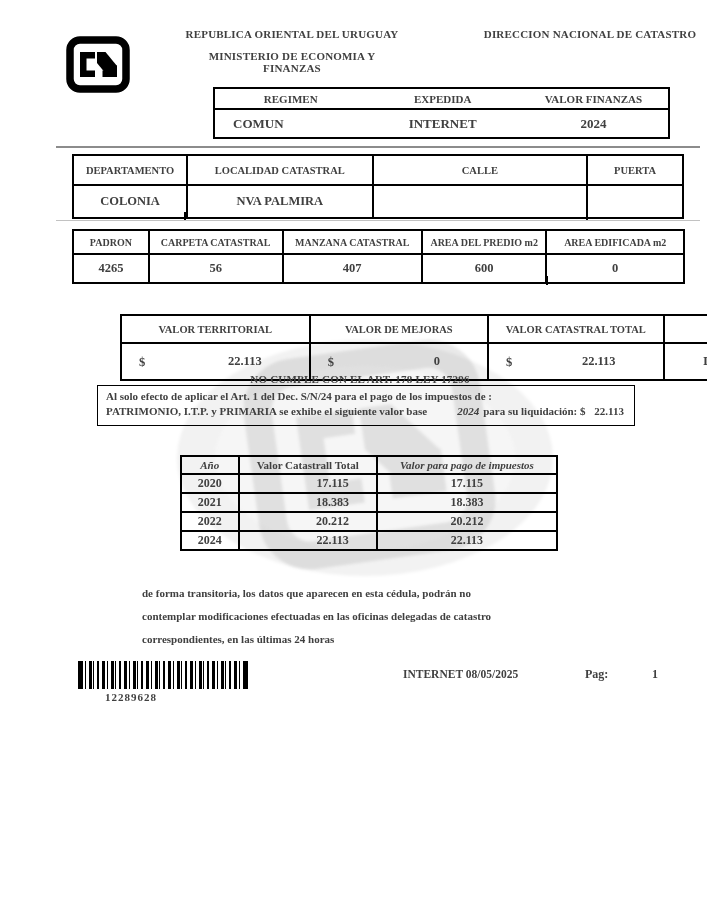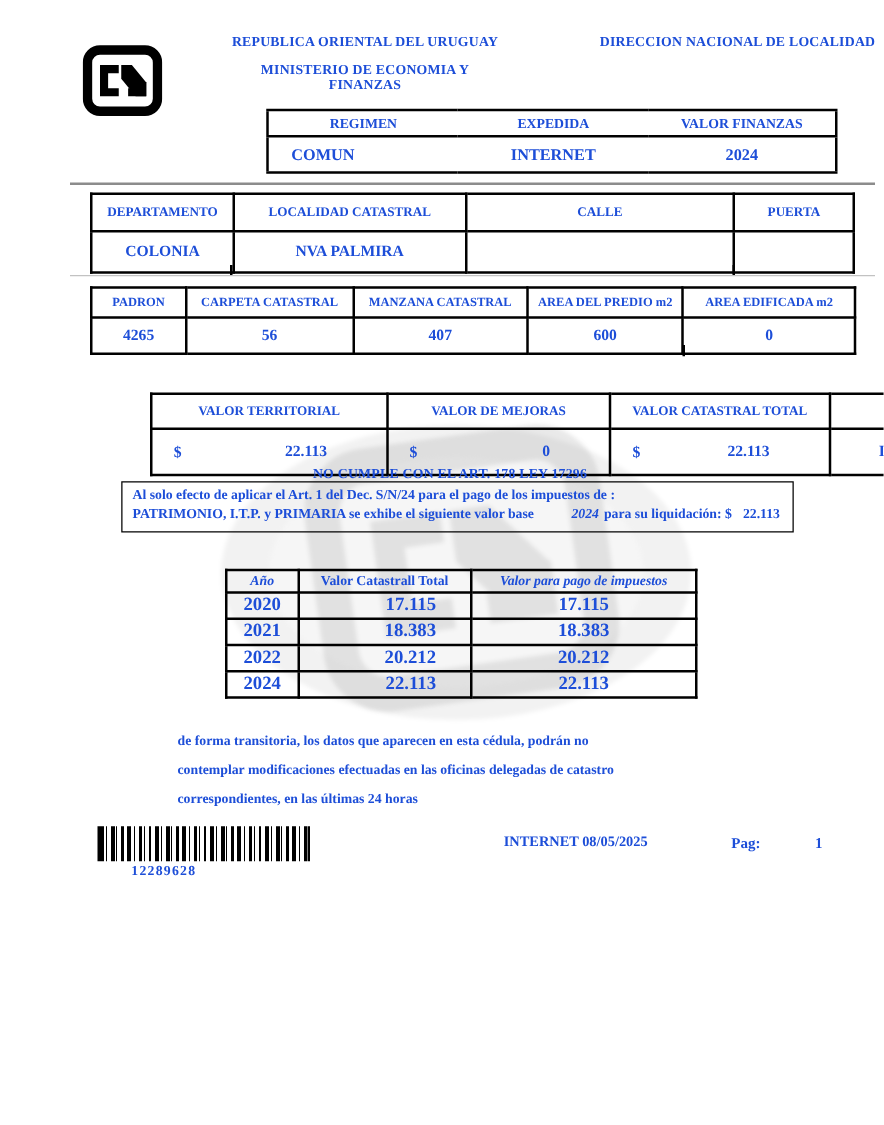--- a/index.html
+++ b/index.html
@@ -1,18 +1,18 @@
 <!DOCTYPE html>
 <html><head>
 <meta charset="utf-8">
 <style>
   html,body{margin:0;padding:0;background:#ffffff;}
   .page{
     position:relative;width:707px;height:900px;background:#ffffff;overflow:hidden;
-    font-family:"Liberation Serif","DejaVu Serif",serif;font-weight:bold;color:#1d4ed8;
+    font-family:"Liberation Serif","DejaVu Serif",serif;font-weight:bold;color:#404040;
   }
   .abs{position:absolute;}
   
   .hdr-block{width:224px;text-align:center;font-size:11px;letter-spacing:.2px;}
   .hdr-block .l2{margin-top:10px;}
   
   .rule1{left:56px;top:146px;width:644px;height:2px;background:#4f4f4f;opacity:.65;}
   .rule2{left:56px;top:220px;width:644px;height:1px;background:#9a9a9a;opacity:.6;}
   
   table{border-collapse:collapse;table-layout:fixed;width:100%;background:transparent;}
@@ -49,21 +49,21 @@
   .notice{left:97px;top:385px;width:538px;height:41px;border:1.5px solid #000;box-sizing:border-box;
           padding:4px 8px 0 8px;font-size:11px;}
   .notice .row2{margin-top:3px;position:relative;white-space:nowrap;}
   .notice .yr{font-style:italic;margin-left:30px;}
   .notice .sfx{margin-left:4px;}
   .notice .amt{position:absolute;right:2px;top:0;}
   
   .t5{left:180px;top:455px;width:378px;}
   .t5 table, .t5 th, .t5 td{border:2px solid #000;}
   .t5 th{height:14px;font-size:11px;padding:1px;}
-  .t5 td{height:15px;font-size:15px;padding:1px;}
+  .t5 td{height:15px;font-size:12px;padding:1px;}
   .t5 th.it{font-style:italic;}
   .t5 td.c2{text-align:right;padding-right:27px;}
   
   .disclaimer{left:142px;top:587px;width:460px;font-size:11px;}
   .disclaimer div{margin-bottom:11px;}
   
   .barcode{left:78px;top:661px;width:166px;height:28px;
     background:repeating-linear-gradient(90deg,
       #000 0 3px,#fff 3px 5px,
       #000 5px 6px,#fff 6px 9px,
@@ -106,21 +106,21 @@
 
   <svg class="abs" style="left:66px;top:36px;color:#000" width="64" height="57" viewBox="0 0 64 57">
     <use href="#dnc-glyph" width="64" height="57"></use>
   </svg>
 
   <div class="abs hdr-block" style="left:180px;top:28px;">
     <div>REPUBLICA ORIENTAL DEL URUGUAY</div>
     <div class="l2">MINISTERIO DE ECONOMIA Y FINANZAS</div>
   </div>
   <div class="abs hdr-block" style="left:478px;top:28px;">
-    <div>DIRECCION NACIONAL DE LOCALIDAD</div>
+    <div>DIRECCION NACIONAL DE CATASTRO</div>
   </div>
 
   <div class="doc-table t1">
     <table>
       <colgroup>
           <col style="width:33.5%">
           <col style="width:33.5%">
           <col style="width:33%">
         </colgroup>
       <tbody>

